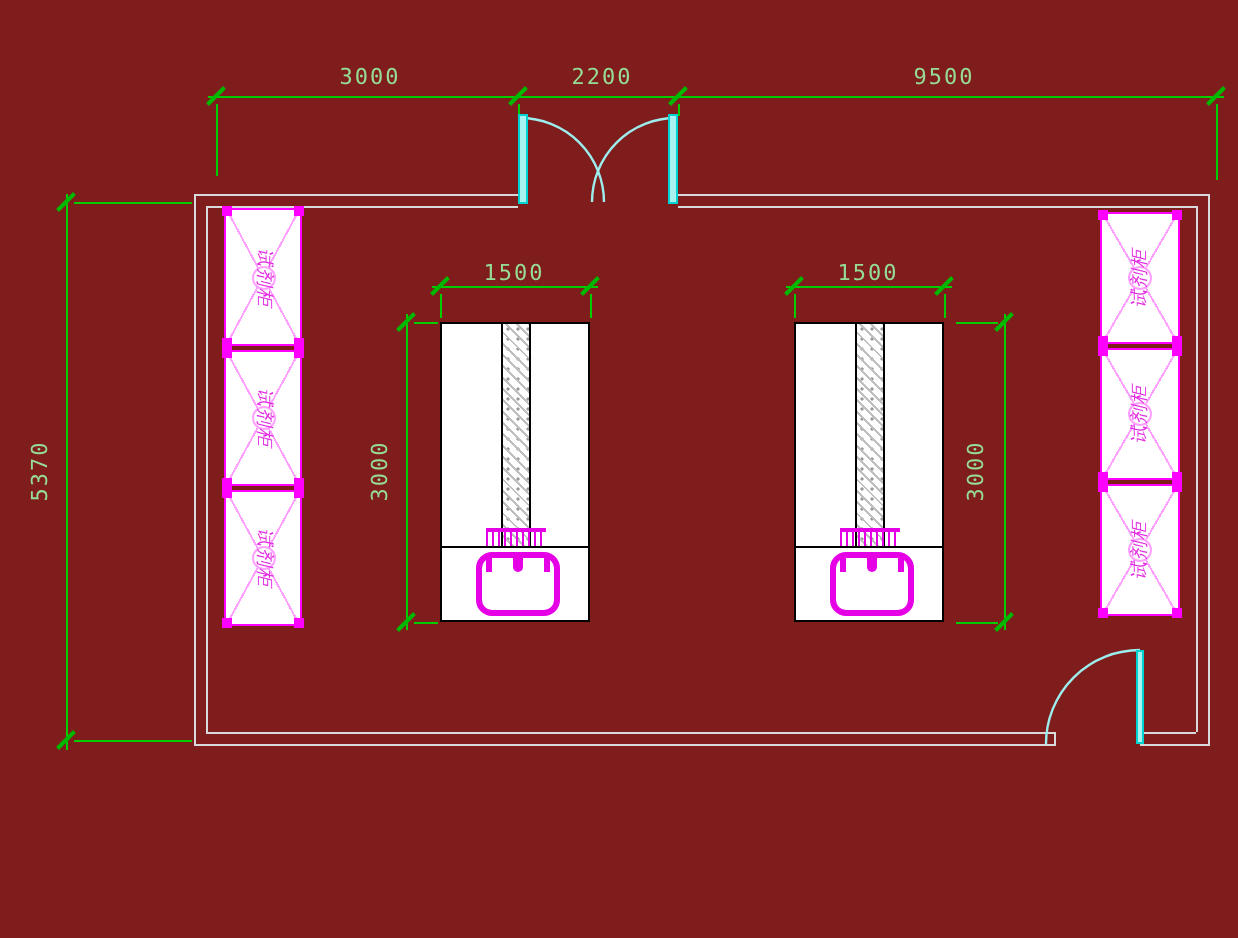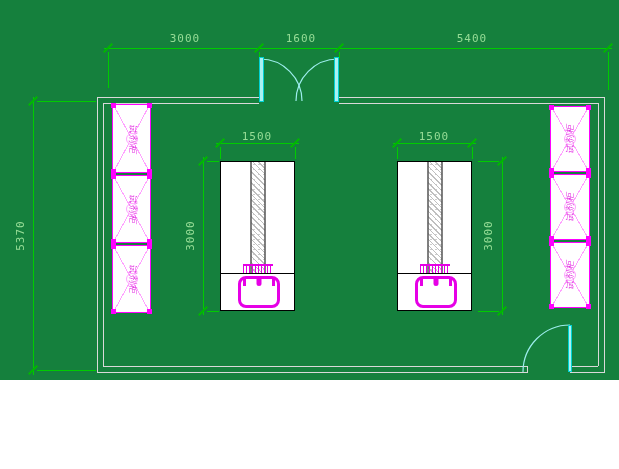--- a/index.html
+++ b/index.html
@@ -1,16 +1,16 @@
 <!DOCTYPE html>
 <html><head>
 <meta charset="utf-8">
 <style>
   html,body{margin:0;padding:0;background:#fff;}
-  #canvas{position:relative;width:619px;height:380px;background:#15803d;overflow:hidden;
+  #canvas{position:relative;width:619px;height:469px;background:#7f1d1d;overflow:hidden;
           font-family:"DejaVu Sans",sans-serif;}
   
   .wall{position:absolute;background:#d9d9d9;}
   .wall.h{height:1px;}
   .wall.v{width:1px;}
   
   .dline{position:absolute;background:#00cc00;}
   .dline.h{height:1px;}
   .dline.v{width:1px;}
   .tick{position:absolute;width:12px;height:2px;background:#00b800;
@@ -84,22 +84,22 @@
     <div class="dline h" style="left:104px;top:48px;width:508px;"></div>
     <i class="tick" style="left:108px;top:48px;"></i>
     <i class="tick" style="left:259px;top:48px;"></i>
     <i class="tick" style="left:339px;top:48px;"></i>
     <i class="tick" style="left:608px;top:48px;"></i>
     <div class="dline v" style="left:108px;top:52px;height:36px;"></div>
     <div class="dline v" style="left:259px;top:52px;height:6px;"></div>
     <div class="dline v" style="left:339px;top:52px;height:6px;"></div>
     <div class="dline v" style="left:608px;top:52px;height:38px;"></div>
     <span class="dimtext" style="left:145px;top:32px;width:80px;">3000</span>
-    <span class="dimtext" style="left:261px;top:32px;width:80px;">1600</span>
-    <span class="dimtext" style="left:432px;top:32px;width:80px;">5400</span>
+    <span class="dimtext" style="left:261px;top:32px;width:80px;">2200</span>
+    <span class="dimtext" style="left:432px;top:32px;width:80px;">9500</span>
   </div>
 
   <div>
     <div class="dline v" style="left:33px;top:97px;height:278px;"></div>
     <i class="tick" style="left:33px;top:101px;"></i>
     <i class="tick" style="left:33px;top:370px;"></i>
     <div class="dline h" style="left:37px;top:101px;width:59px;"></div>
     <div class="dline h" style="left:37px;top:370px;width:59px;"></div>
     <span class="dimtext v" style="left:-2px;top:229px;width:44px;">5370</span>
   </div>

